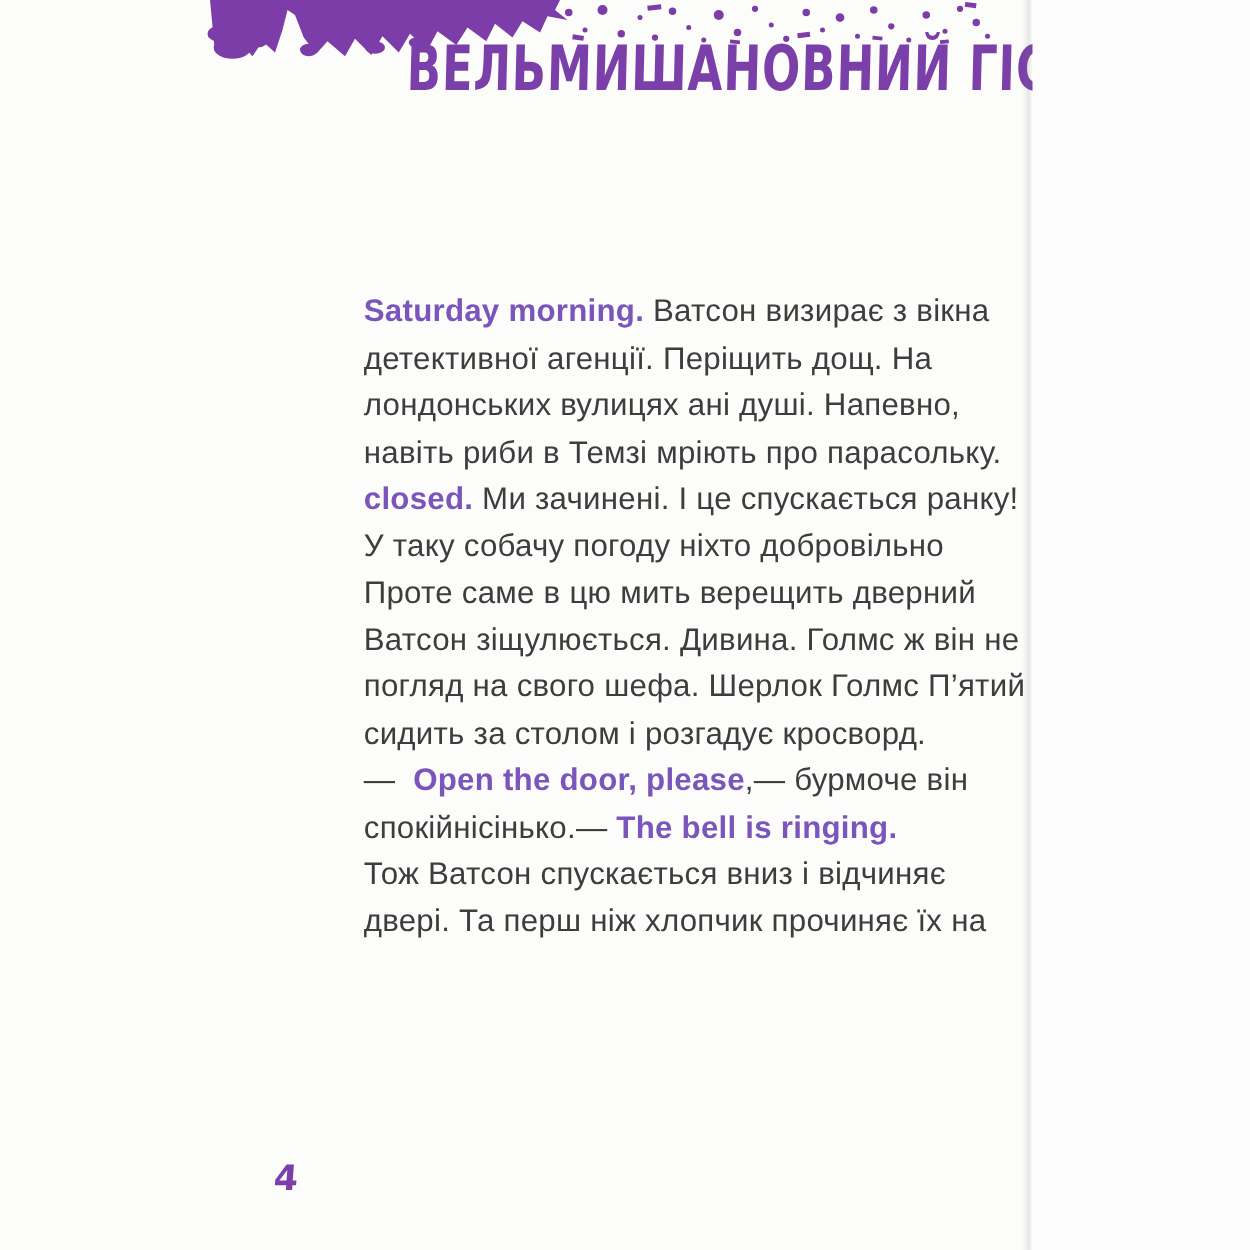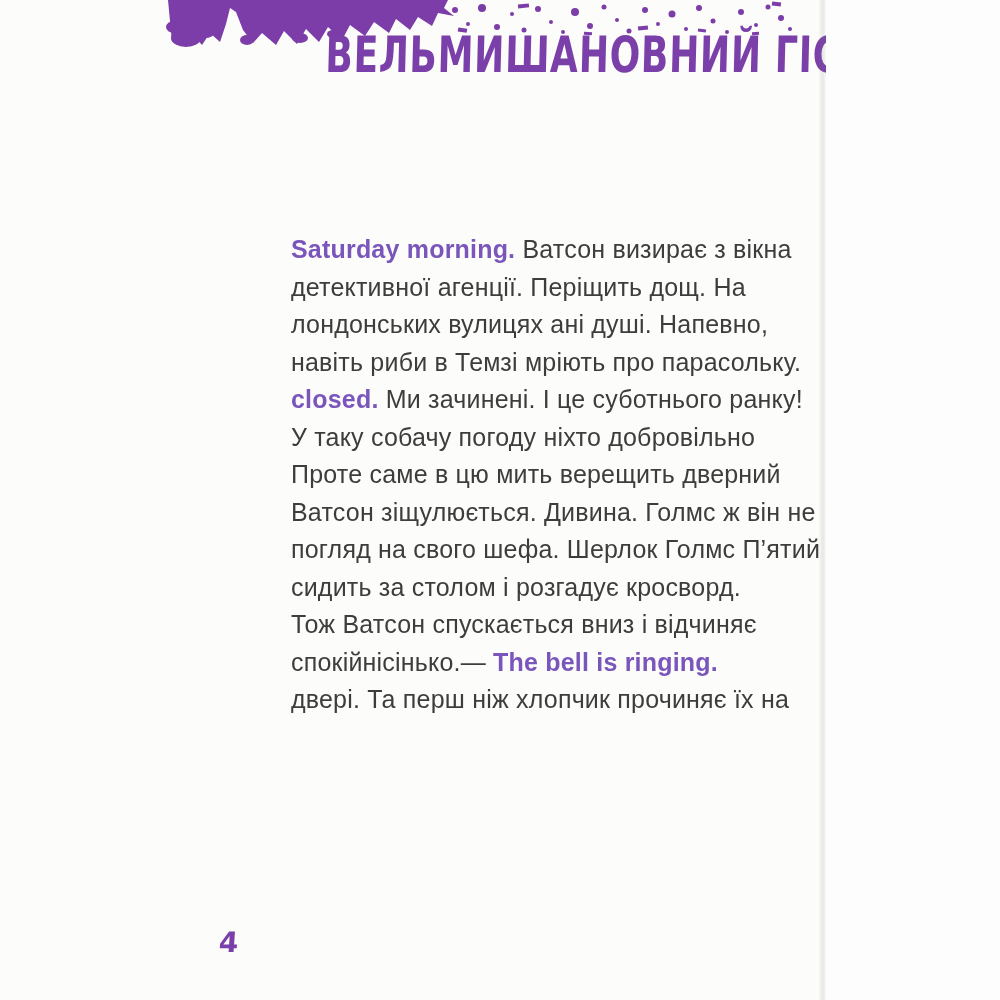--- a/index.html
+++ b/index.html
@@ -151,28 +151,29 @@
 
   <div class="title-wrap">
     <span class="title">ВЕЛЬМИШАНОВНИЙ ГІСТЬ</span>
   </div>
 
   <div class="story">
       <div class="line"><span class="seg purple">Saturday morning.</span><span class="seg"> Ватсон визирає з вікна</span></div>
       <div class="line"><span class="seg">детективної агенції. Періщить дощ. На</span></div>
       <div class="line"><span class="seg">лондонських вулицях ані душі. Напевно,</span></div>
       <div class="line"><span class="seg">навіть риби в Темзі мріють про парасольку.</span></div>
-      <div class="line"><span class="seg purple">closed.</span><span class="seg"> Ми зачинені. І це суботнього ранку!</span></div>
+      <div class="line"><span class="seg purple">closed.</span><span class="seg"> Ми зачинені. І це спускається ранку!</span></div>
       <div class="line"><span class="seg">У таку собачу погоду ніхто добровільно</span></div>
       <div class="line"><span class="seg">Проте саме в цю мить верещить дверний</span></div>
       <div class="line"><span class="seg">Ватсон зіщулюється. Дивина. Голмс ж він не</span></div>
       <div class="line"><span class="seg">погляд на свого шефа. Шерлок Голмс П’ятий</span></div>
       <div class="line"><span class="seg">сидить за столом і розгадує кросворд.</span></div>
+      <div class="line"><span class="seg">—  </span><span class="seg purple">Open the door, please</span><span class="seg">,— бурмоче він</span></div>
+      <div class="line"><span class="seg">спокійнісінько.— </span><span class="seg purple">The bell is ringing.</span></div>
       <div class="line"><span class="seg">Тож Ватсон спускається вниз і відчиняє</span></div>
-      <div class="line"><span class="seg">спокійнісінько.— </span><span class="seg purple">The bell is ringing.</span></div>
       <div class="line"><span class="seg">двері. Та перш ніж хлопчик прочиняє їх на</span></div>
     </div>
 
   <div class="page-num">4</div>
 
   <div class="page-edge"></div>
   <div class="beyond-page"></div>
 
 </div>
 

